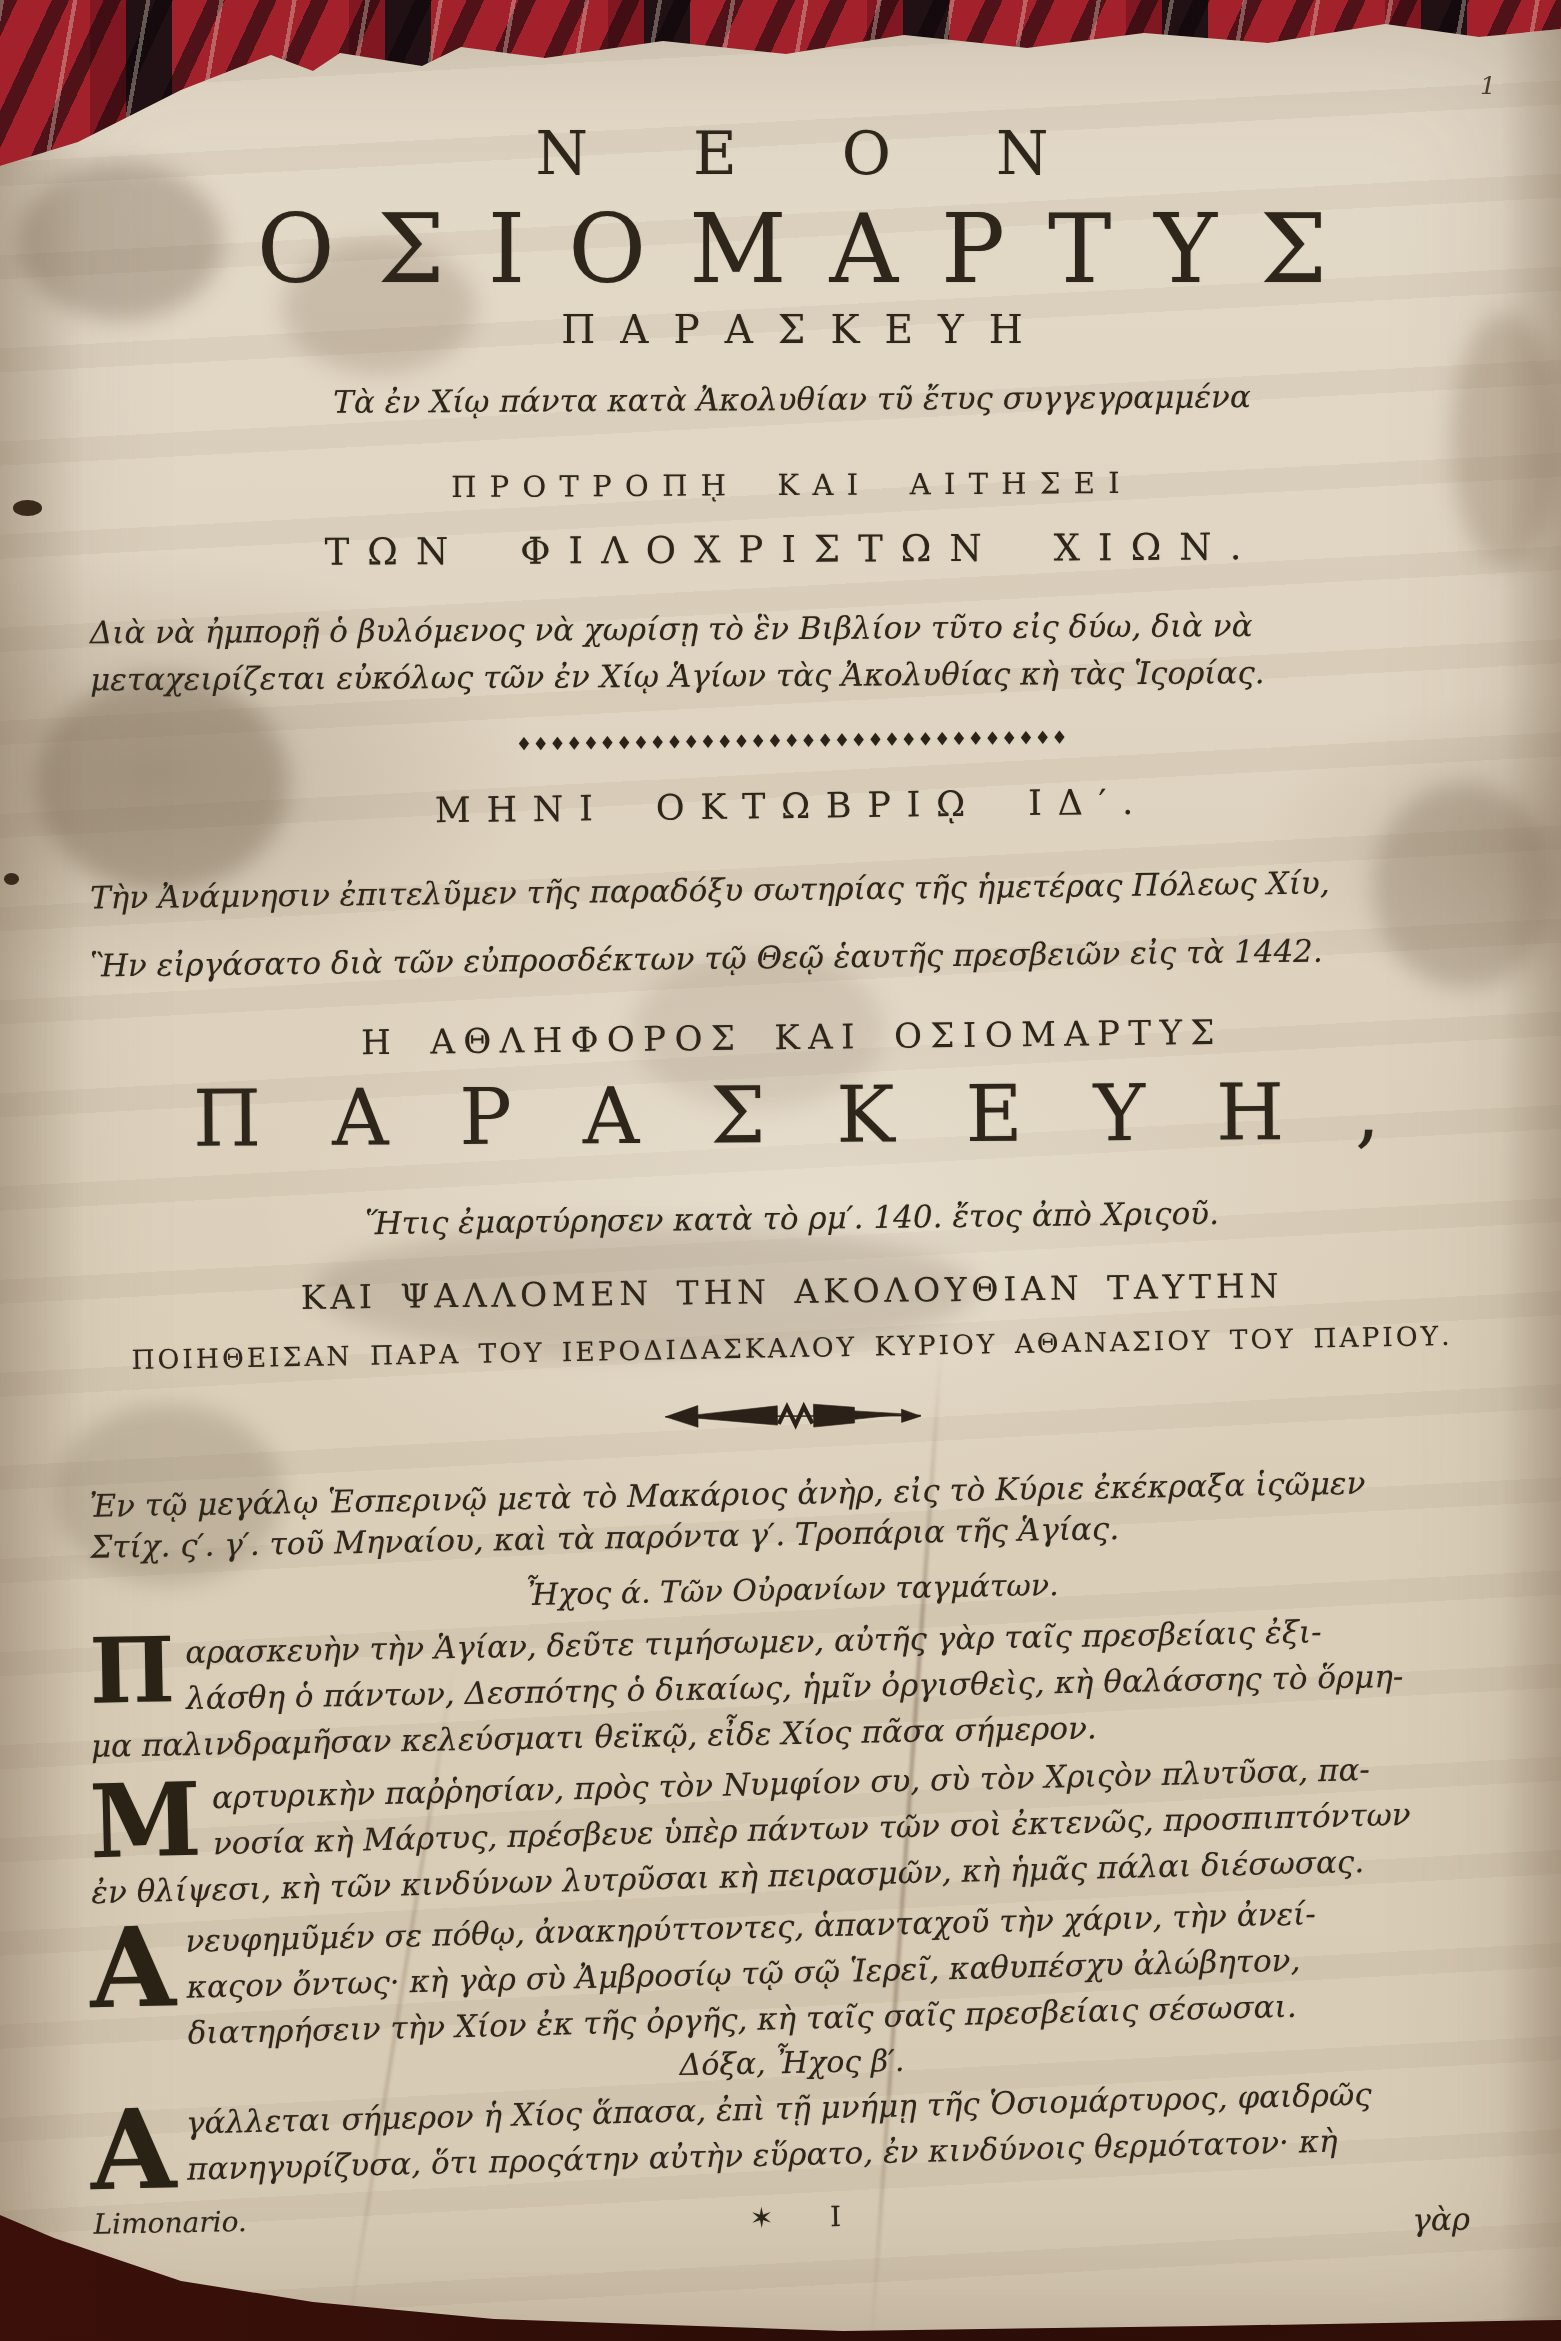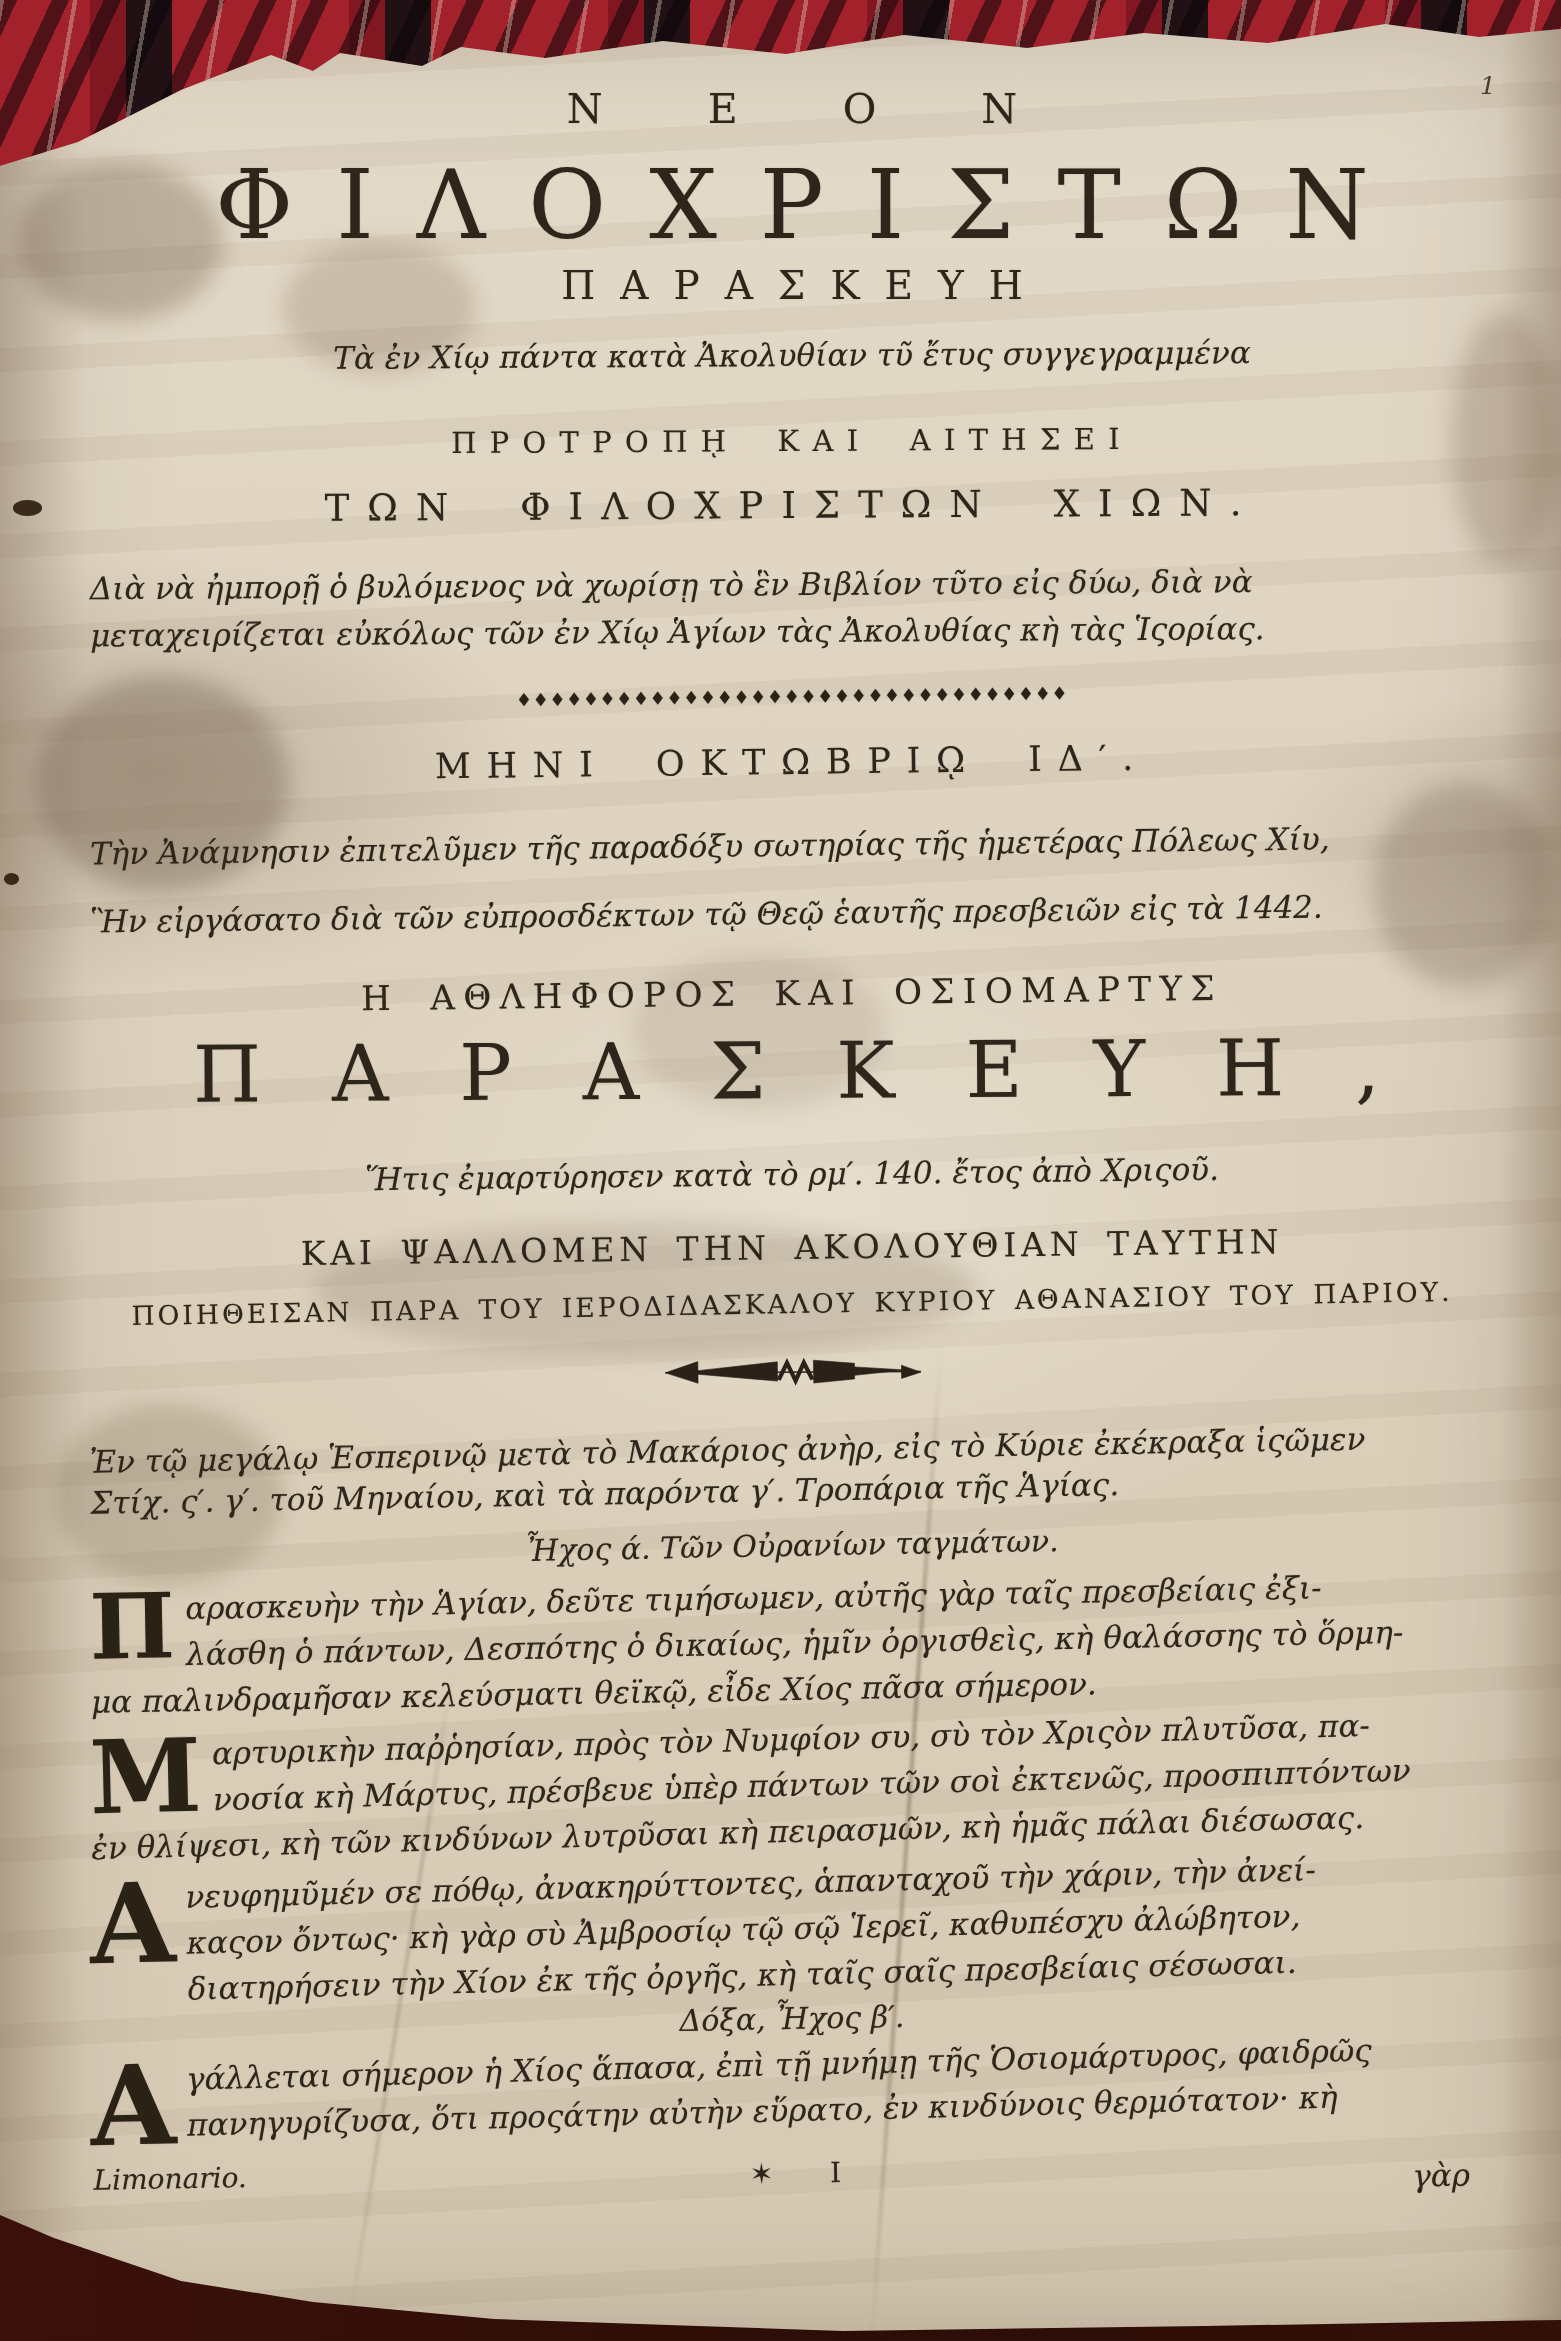--- a/index.html
+++ b/index.html
@@ -52,21 +52,21 @@
   .c { text-align:center; }
   .gk { font-style:italic; font-size:31px; line-height:47px; }
   .caps { font-style:normal; }
 
   .t0{transform:rotate(0deg);} .t1{transform:rotate(-0.35deg);}
   .t2{transform:rotate(-0.7deg);} .t3{transform:rotate(-1.05deg);}
   .t4{transform:rotate(-1.4deg);}
 
   .folio { position:absolute; top:71px; right:65px; font-size:25px; font-style:italic; color:#4a3d2c; }
 
-  .title-neon   { margin-top:76px; font-size:41px; line-height:67px; letter-spacing:105px; text-indent:105px; }
+  .title-neon   { margin-top:120px; font-size:60px; line-height:67px; letter-spacing:105px; text-indent:105px; }
   .title-main   { margin-top:9.6px; font-size:95px; line-height:104px; letter-spacing:43px; text-indent:43px; white-space:nowrap; }
   .title-sub    { margin-top:6px; font-size:39px; line-height:45px; letter-spacing:25px; text-indent:25px; }
   .subtitle     { margin-top:24px; }
   .dedic1       { margin-top:45px; font-size:29px; letter-spacing:13.3px; word-spacing:15.7px; }
   .dedic2       { margin-top:26.5px; font-size:37px; letter-spacing:18px; word-spacing:24px; }
   .note         { margin-top:34px; }
   .diamonds     { margin-top:31px; font-family:"DejaVu Sans", sans-serif; font-size:18px; letter-spacing:0.6px; color:#2b2318; }
   .mhni         { margin-top:35px; font-size:35px; letter-spacing:15.7px; word-spacing:20.5px; }
   .synax        { margin-top:40px; }
   .synax2       { margin-top:20.5px; }
@@ -114,21 +114,21 @@
     <div class="crease" style="left:904px;top:1349px;height:1000px;transform:rotate(4deg);"></div>
     <div class="crease" style="left:398px;top:1656px;height:693px;transform:rotate(9deg);opacity:.55;"></div>
     <div class="wormhole" style="left:13.3px;top:500px;width:29px;height:15.7px;"></div>
     <div class="wormhole" style="left:3.6px;top:873px;width:15.7px;height:12px;"></div>
 
     <div class="folio">1</div>
 
     <div class="content">
 
       <div class="c caps title-neon t0">ΝΕΟΝ</div>
-      <div class="c caps title-main t0">ΦΙΛΟΧΡΙΣΤΩΝ</div>
+      <div class="c caps title-main t0">ΟΣΙΟΜΑΡΤΥΣ</div>
       <div class="c caps title-sub t0">ΠΑΡΑΣΚΕΥΗ</div>
 
       <div class="c gk subtitle t1">Τὰ ἐν Χίῳ πάντα κατὰ Ἀκολυθίαν τῦ ἔτυς συγγεγραμμένα</div>
 
       <div class="c caps dedic1 t1">ΠΡΟΤΡΟΠῌ ΚΑΙ ΑΙΤΗΣΕΙ</div>
       <div class="c caps dedic2 t1">ΤΩΝ ΦΙΛΟΧΡΙΣΤΩΝ ΧΙΩΝ.</div>
 
       <div class="gk note t1">
         <span class="line" style="display:block">Διὰ νὰ ἠμπορῇ ὁ βυλόμενος νὰ χωρίσῃ τὸ ἓν Βιβλίον τῦτο εἰς δύω, διὰ νὰ</span>
         <span class="line" style="display:block">μεταχειρίζεται εὐκόλως τῶν ἐν Χίῳ Ἁγίων τὰς Ἀκολυθίας κὴ τὰς Ἱςορίας.</span>

